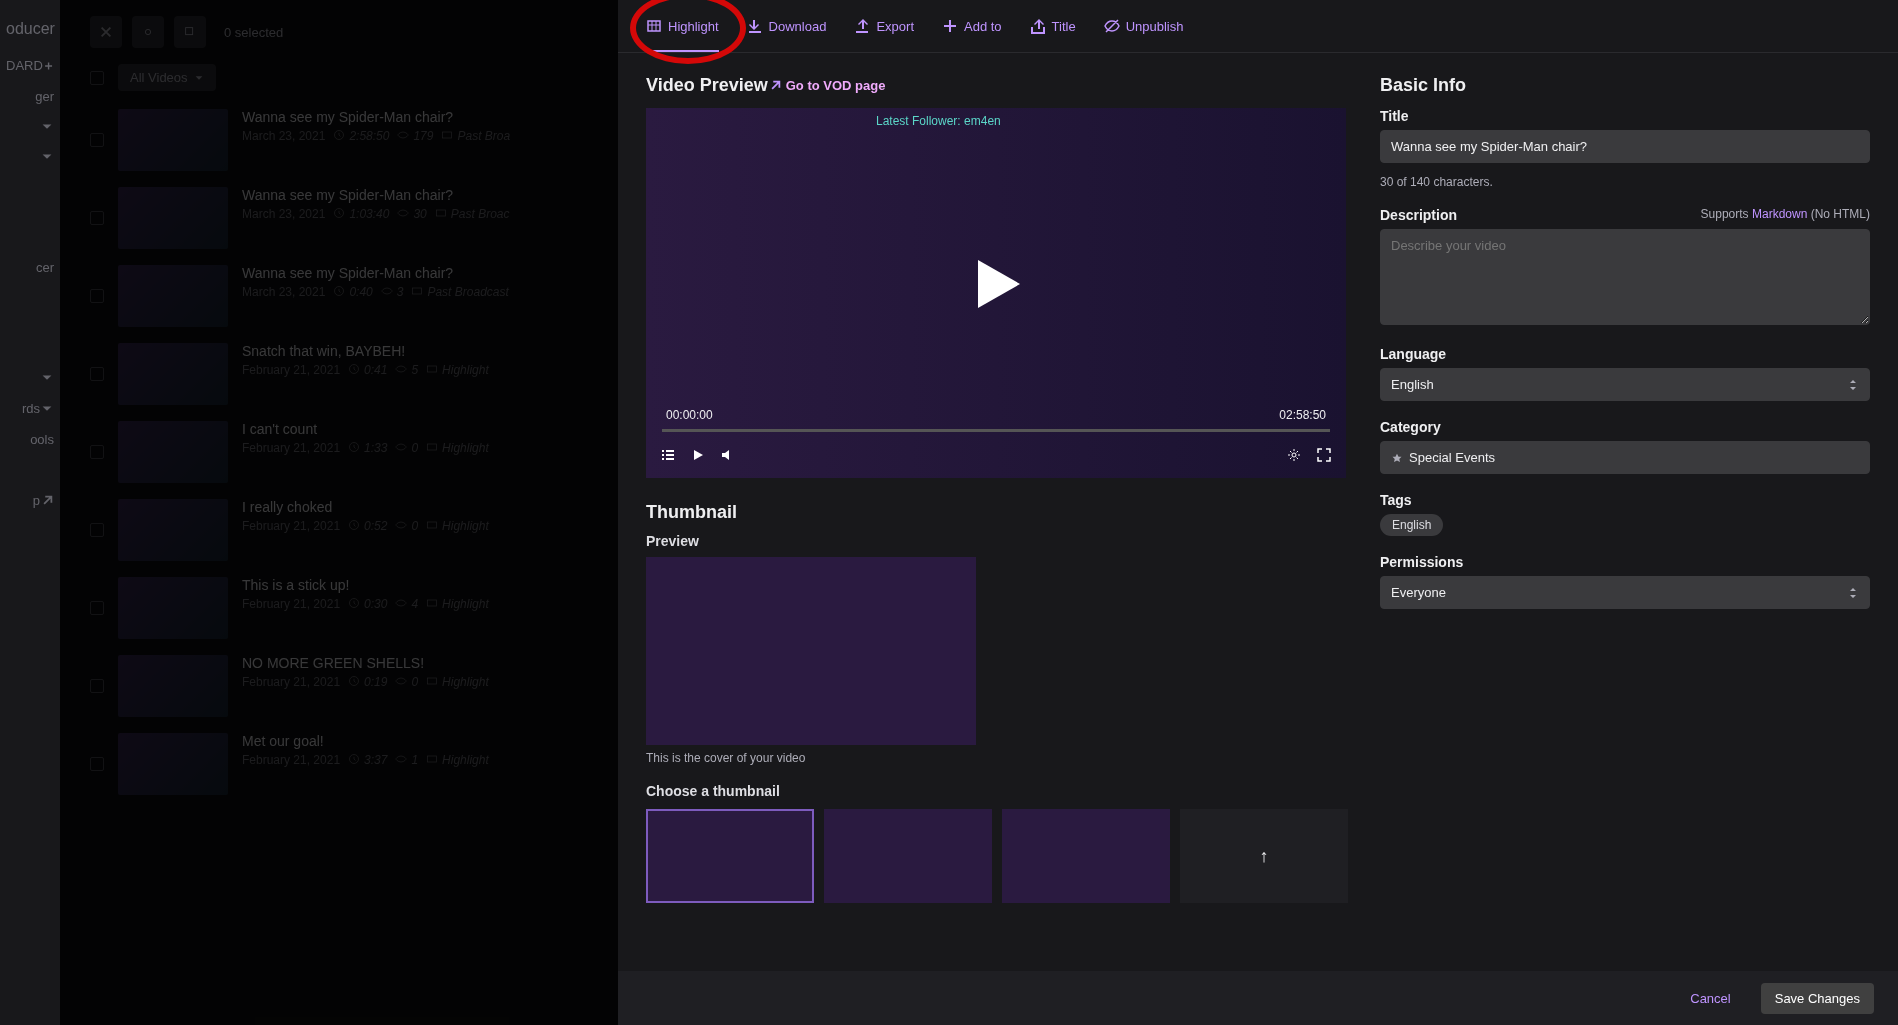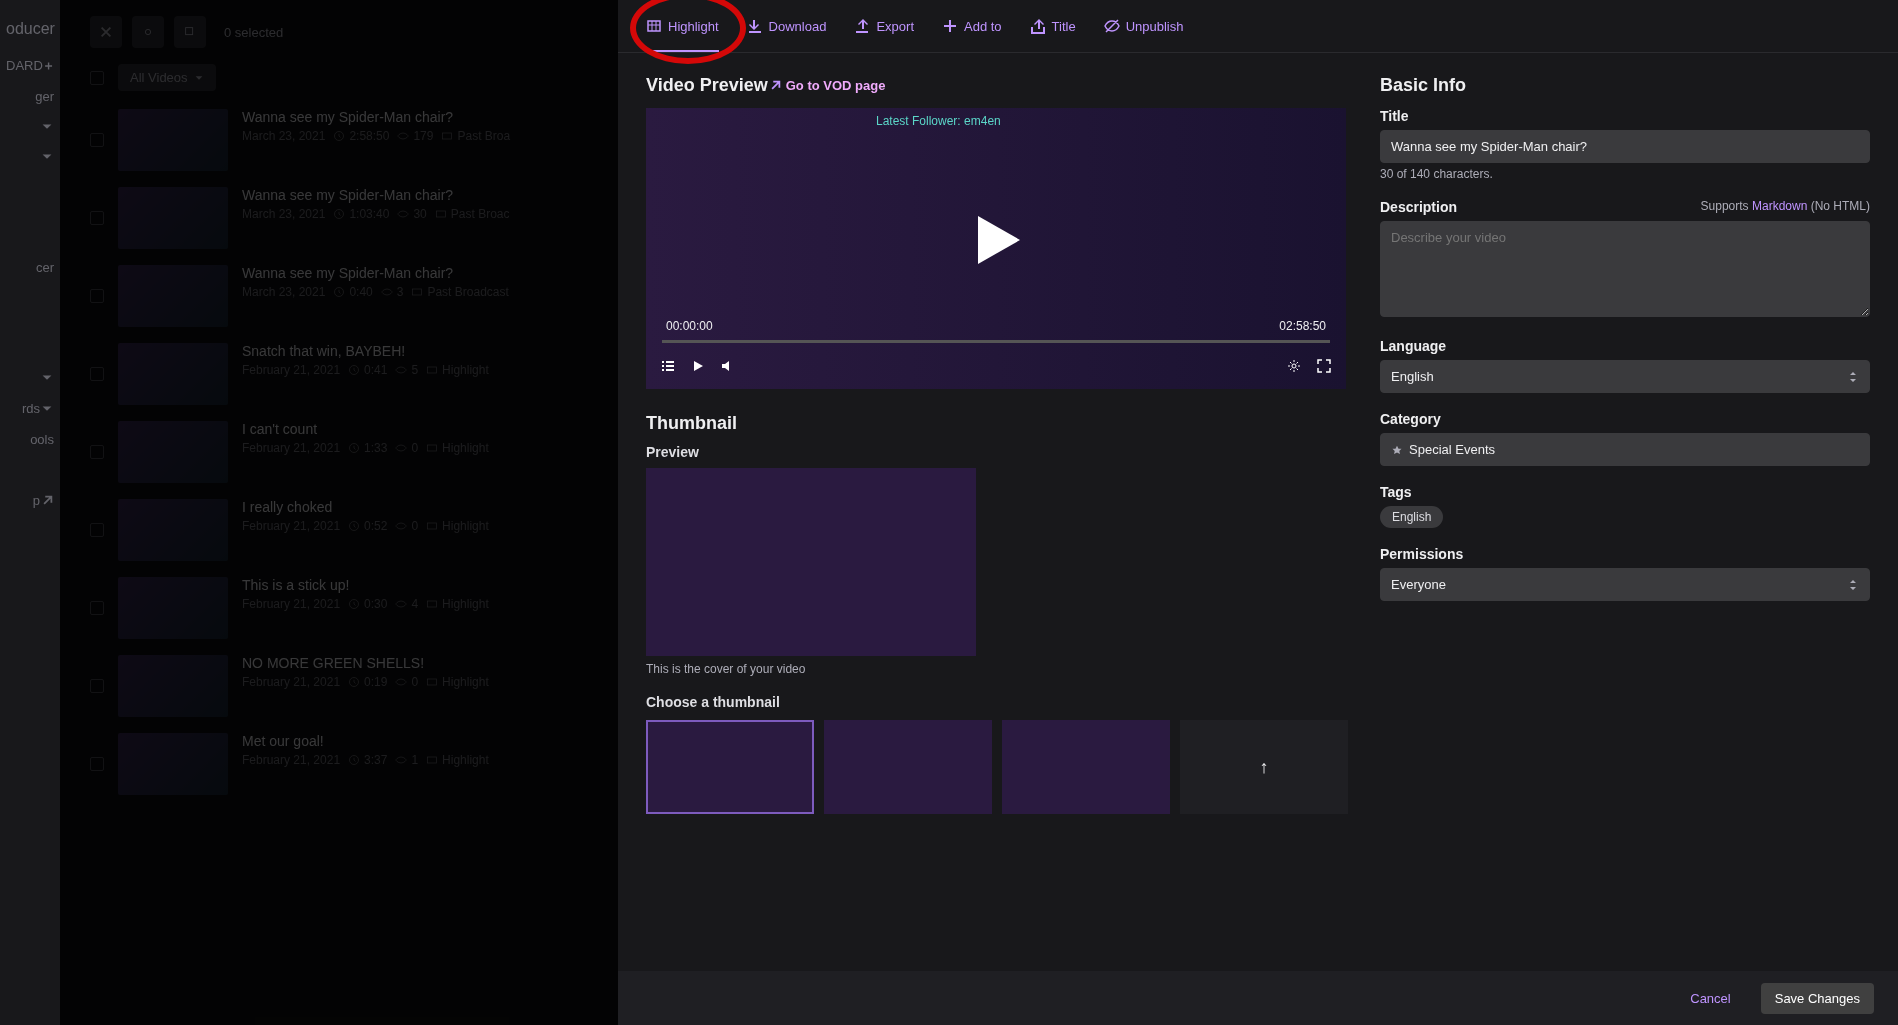--- a/index.html
+++ b/index.html
@@ -44,21 +44,21 @@
 .selcount { margin-left:8px; }
 .filter-row { padding:10px 30px; display:flex; align-items:center; gap:14px; }
 .chk { width:14px; height:14px; border:1px solid #4a4a52; border-radius:2px; display:inline-block; }
 .dropdown { background:#2f2f35; color:#adadb8; padding:6px 12px; border-radius:4px; display:flex; align-items:center; gap:6px; font-size:13px;}
 .item { display:flex; gap:14px; padding:8px 30px; align-items:flex-start; }
 .item .chk { margin-top:24px; }
 .thumb { width:110px; height:62px; background:linear-gradient(135deg,#3a2a55,#1a2a3a); border-radius:2px; flex-shrink:0; position:relative;}
 .meta { display:flex; flex-direction:column; gap:4px; }
 .vt { color:#dedee3; font-size:14px; }
 .sub { color:#6f6f77; font-size:12px; display:flex; align-items:center; gap:8px; flex-wrap:wrap;}
-.pill { display:inline-flex; align-items:center; gap:4px; }
+.pill { display:inline-flex; align-items:flex-start; gap:4px;font-style:italic; }
 .pill svg { width:12px; height:12px; }
 
 
 .main {
   flex:1;
   background:#18181b;
   display:flex;
   flex-direction:column;
   position:relative;
 }
@@ -74,21 +74,21 @@
 }
 
 .body { display:flex; gap:30px; padding:22px 28px 0 28px; flex:1; overflow:hidden;}
 .leftedit { flex:1; max-width:720px; }
 .rightedit { width:490px; }
 
 .h { font-size:18px; font-weight:600; margin-bottom:12px; display:flex; align-items:center;}
 .vodlink { color:#f0abfc; font-size:13px; display:flex; align-items:center; gap:4px;}
 .vodlink svg{width:14px;height:14px;}
 .player {
-  width:700px; height:281px; background:#201030; position:relative;
+  width:700px; height:370px; background:#201030; position:relative;
   background-image: linear-gradient(90deg,#2a1a40 0%, #1a1230 100%);
 }
 .player .pbtn { position:absolute; left:50%; top:50%; transform:translate(-50%,-60%);}
 .player .pbtn svg{ width:72px; height:72px; fill:#fff;}
 .player .overlaytxt { position:absolute; top:6px; left:230px; color:#5bd6c8; font-size:12px;}
 .timebar { position:absolute; bottom:46px; left:16px; right:16px; height:3px; background:#555;}
 .time-l { position:absolute; bottom:56px; left:20px; font-size:12px;}
 .time-r { position:absolute; bottom:56px; right:20px; font-size:12px;}
 .ctrls { position:absolute; bottom:12px; left:14px; display:flex; gap:14px; align-items:center;}
 .ctrls svg { width:16px; height:16px; fill:#fff;}
@@ -107,21 +107,21 @@
 
 .field { margin-bottom:18px;}
 .label { font-size:14px; font-weight:600; margin-bottom:6px; display:flex; justify-content:space-between;}
 .label .hint { font-size:12px; color:#adadb8; font-weight:400;}
 .label .hint a{ color:#bf94ff;}
 input[type=text], textarea, .select {
   width:100%; background:#3a3a3d; border:1px solid #3a3a3d; border-radius:4px;
   padding:8px 10px; color:#efeff1; font-size:13px; font-family:inherit;
 }
 textarea { height:96px; resize:vertical;}
-.counter { font-size:12px; color:#adadb8; margin-top:4px;}
+.counter { font-size:12px; color:#adadb8; margin-top:12px;}
 .select { display:flex; align-items:center; justify-content:space-between;}
 .select svg{width:12px;height:12px;}
 .tag { display:inline-block; background:#3a3a3d; border-radius:999px; padding:4px 12px; font-size:12px; color:#dedee3;}
 .caticon { width:14px; height:14px; margin-right:6px; display:inline-block; vertical-align:middle;}
 
 
 .footer {
   position:absolute; bottom:0; left:0; right:0; height:54px;
   background:#1f1f23; display:flex; align-items:center; justify-content:flex-end;
   gap:16px; padding:0 24px;

